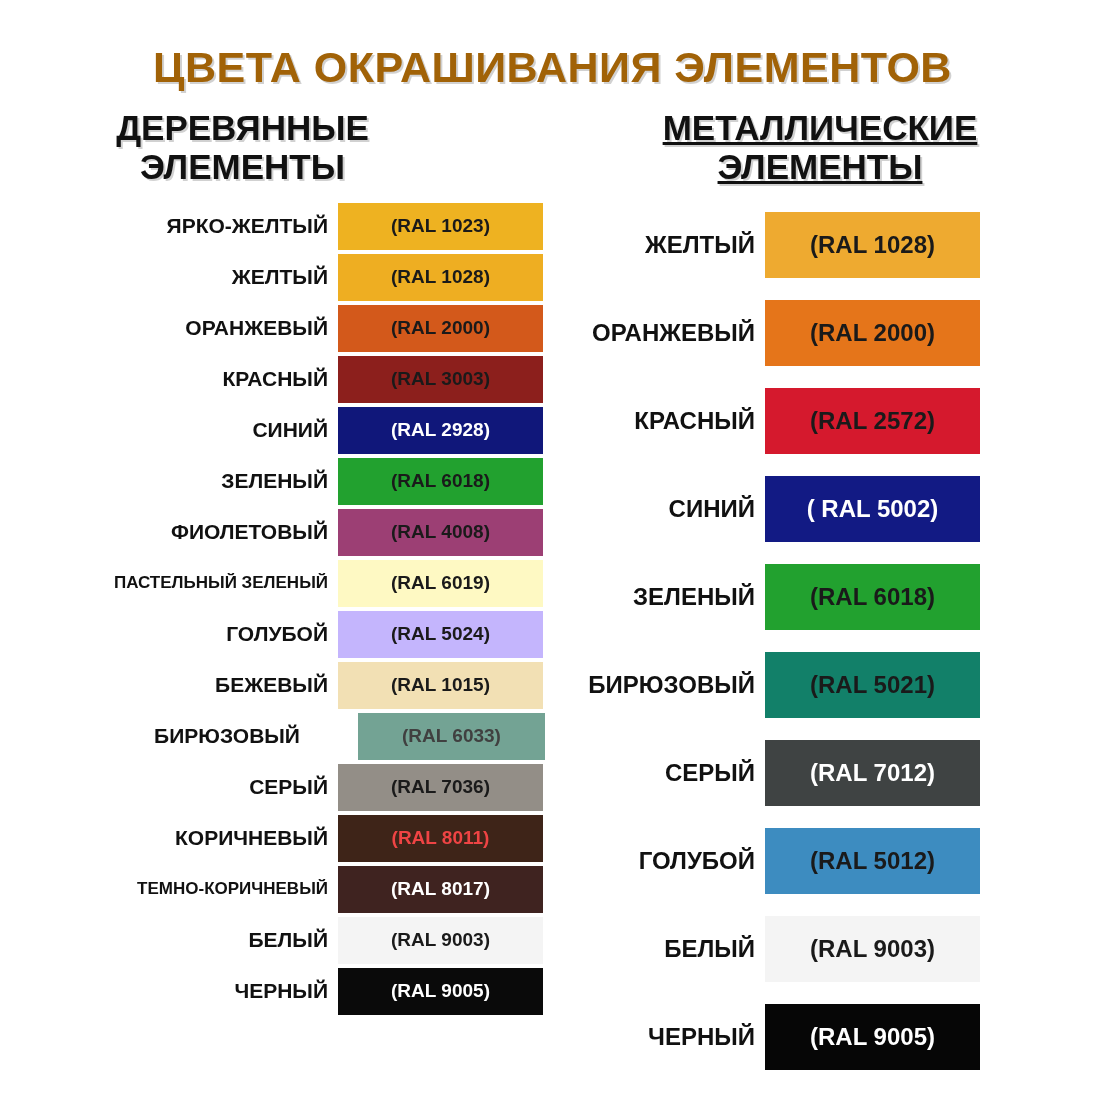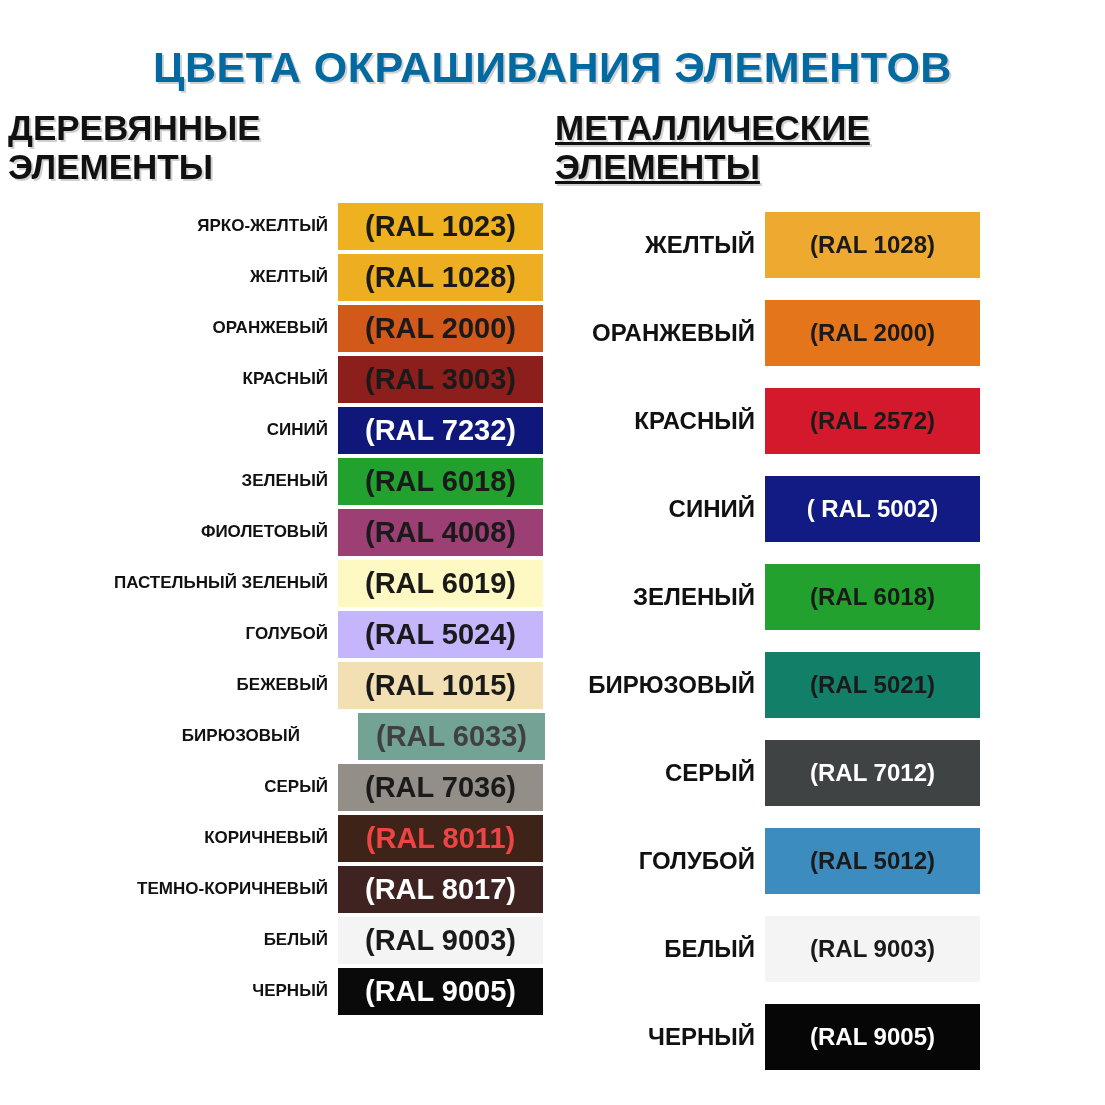--- a/index.html
+++ b/index.html
@@ -18,21 +18,21 @@
     position: relative;
     width: 1105px;
     height: 1105px;
     box-sizing: border-box;
   }
   .main-title {
     text-align: center;
     font-size: 43px;
     font-weight: bold;
     letter-spacing: 0.5px;
-    color: #0369a1;
+    color: #a16207;
     padding-top: 45px;
     line-height: 1.05;
     text-shadow: 2px 2px 0 rgba(0,0,0,0.18);
   }
   .columns {
     display: flex;
     flex-direction: row;
     align-items: flex-start;
     justify-content: flex-start;
     margin-top: 18px;
@@ -42,20 +42,21 @@
   }
   .col-wood {
     width: 545px;
     padding-left: 8px;
   }
   .col-metal {
     width: 560px;
     padding-left: 10px;
   }
   .col-title {
+    text-align: center;
     font-size: 35px;
     font-weight: bold;
     line-height: 1.12;
     color: #111111;
     text-shadow: 2px 2px 0 rgba(0,0,0,0.18);
     margin-bottom: 14px;
     white-space: pre-line;
   }
   .col-wood .col-title { padding-right: 68px; }
   .col-metal .col-title { padding-right: 20px; text-decoration: underline; }
@@ -78,23 +79,23 @@
     display: flex;
     align-items: center;
     justify-content: center;
     font-weight: bold;
     white-space: nowrap;
     box-sizing: border-box;
   }
 
   
   .col-wood .row { height: 51px; }
-  .col-wood .row-label { width: 320px; font-size: 17px; }
+  .col-wood .row-label { width: 320px; font-size: 21px; }
   .col-wood .row-label.small { font-size: 17px; }
-  .col-wood .swatch { width: 205px; height: 47px; font-size: 29px; }
+  .col-wood .swatch { width: 205px; height: 47px; font-size: 19px; }
 
   
   .col-metal .row { height: 88px; }
   .col-metal .row-label { width: 200px; font-size: 24px; }
   .col-metal .swatch { width: 215px; height: 66px; font-size: 24px; }
 </style>
 </head>
 <body>
 
 <div class="page">
@@ -118,21 +119,21 @@
           <div class="row">
             <div class="row-label">ОРАНЖЕВЫЙ</div>
             <div class="swatch" style="background: rgb(211, 89, 27); color: rgb(26, 26, 26);">(RAL 2000)</div>
           </div>
           <div class="row">
             <div class="row-label">КРАСНЫЙ</div>
             <div class="swatch" style="background: rgb(140, 31, 28); color: rgb(26, 26, 26);">(RAL 3003)</div>
           </div>
           <div class="row">
             <div class="row-label">СИНИЙ</div>
-            <div class="swatch" style="background: rgb(16, 23, 122); color: rgb(255, 255, 255);">(RAL 7232)</div>
+            <div class="swatch" style="background: rgb(16, 23, 122); color: rgb(255, 255, 255);">(RAL 2928)</div>
           </div>
           <div class="row">
             <div class="row-label">ЗЕЛЕНЫЙ</div>
             <div class="swatch" style="background: rgb(34, 161, 47); color: rgb(26, 26, 26);">(RAL  6018)</div>
           </div>
           <div class="row">
             <div class="row-label">ФИОЛЕТОВЫЙ</div>
             <div class="swatch" style="background: rgb(156, 63, 116); color: rgb(26, 26, 26);">(RAL 4008)</div>
           </div>
           <div class="row">

